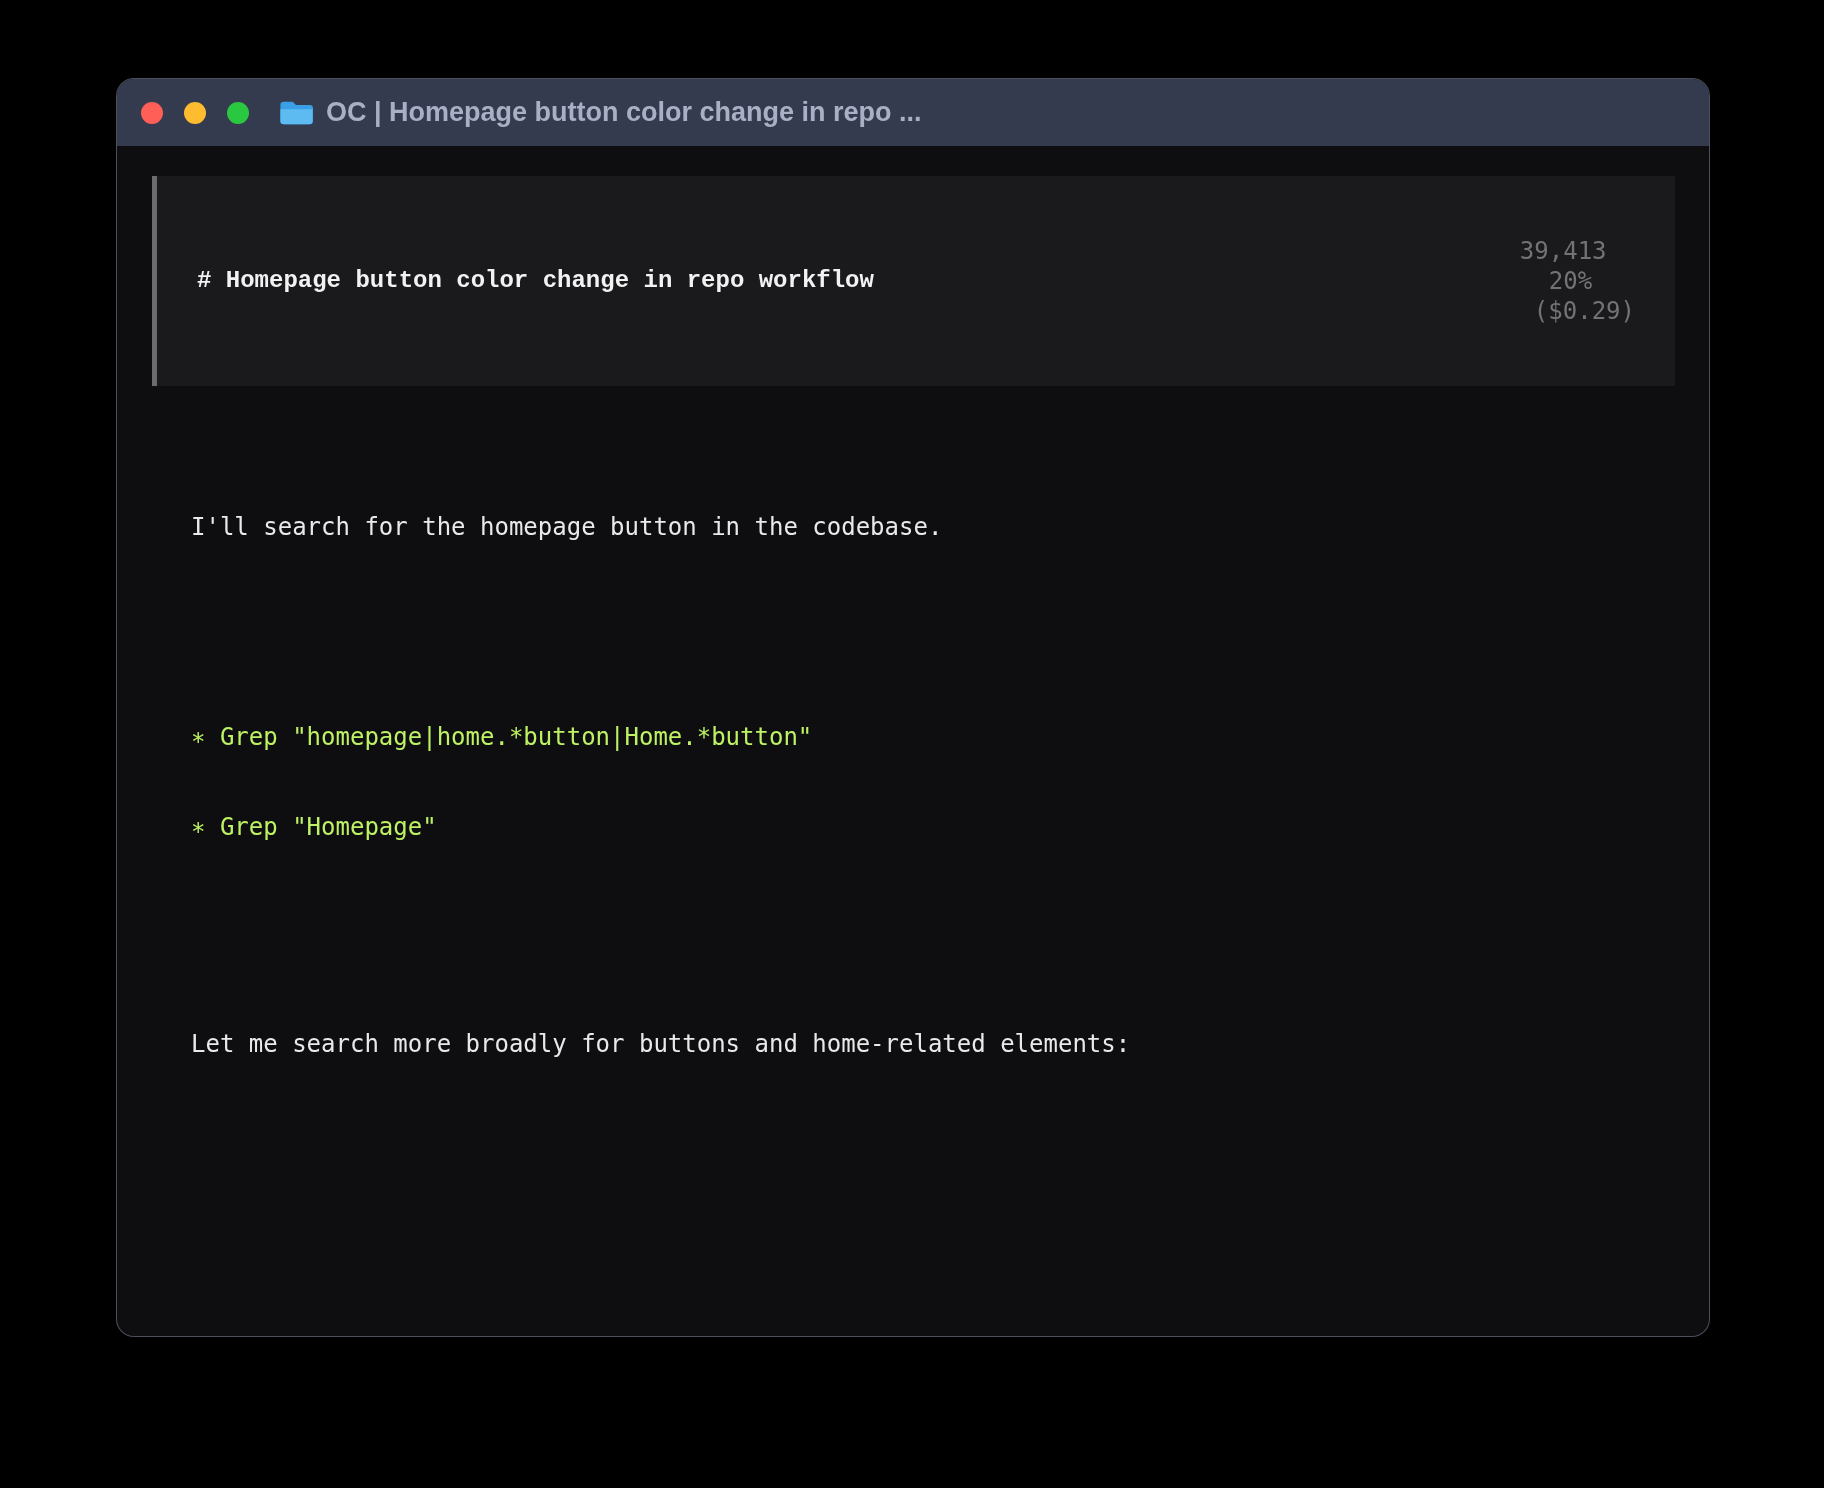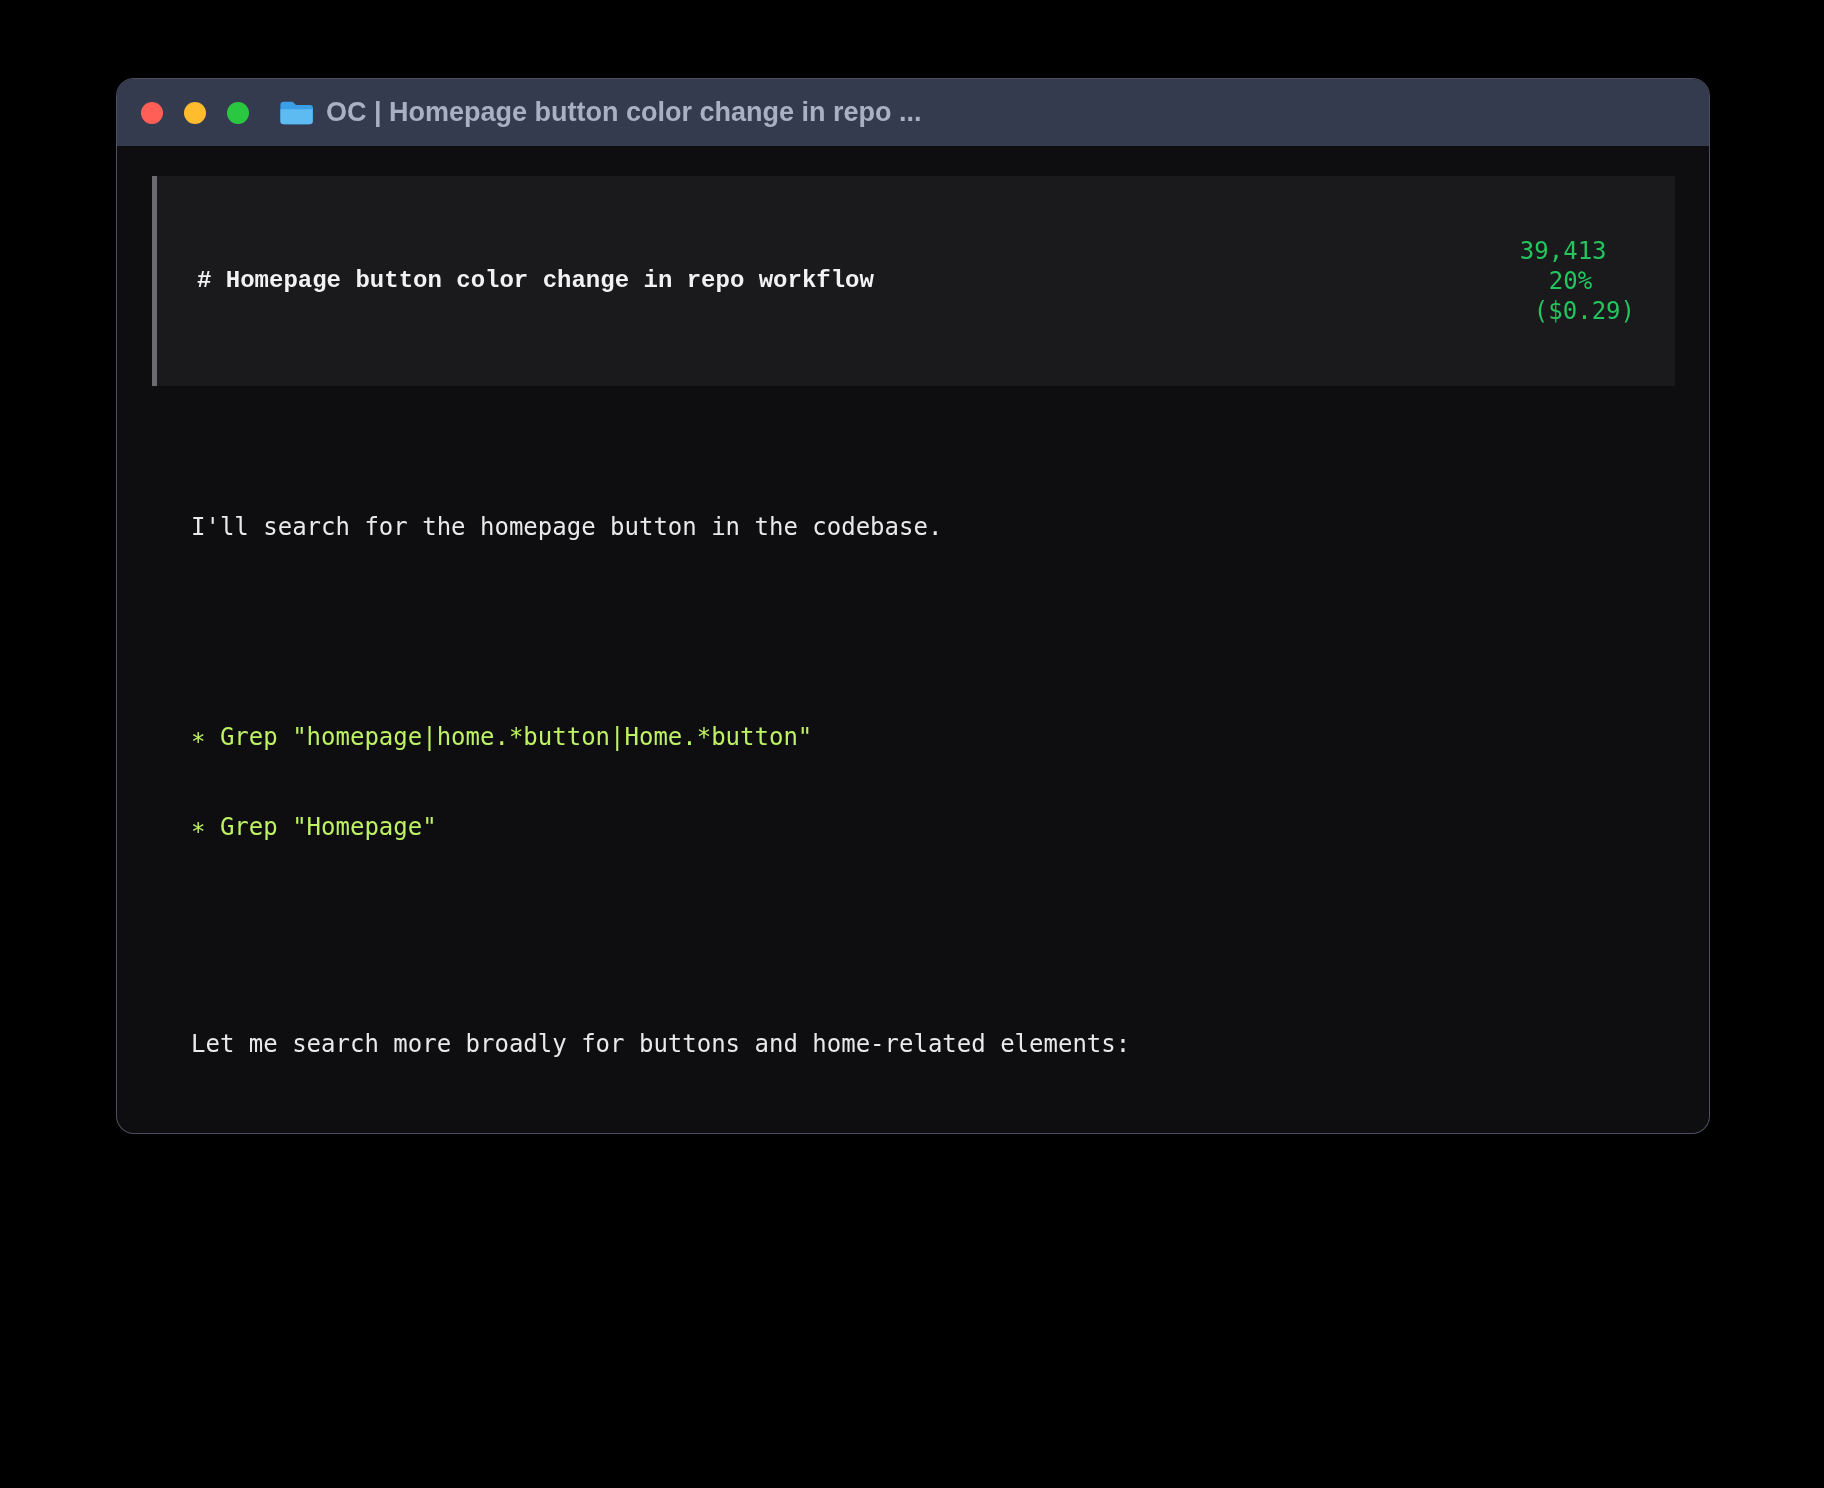--- a/index.html
+++ b/index.html
@@ -4,21 +4,21 @@
 <style>
   html,body{margin:0;padding:0;}
   body{
     width:1824px;height:1488px;
     background:#000;
     font-family:"DejaVu Sans Mono","Liberation Mono",monospace;
     position:relative;
     overflow:hidden;
   }
   .window{
-    position:absolute;left:116px;top:78px;width:1594px;height:1056px;
+    position:absolute;left:116px;top:78px;width:1594px;height:1259px;
     background:#0e0e10;
     border:1px solid rgba(125,133,158,.55);
     border-radius:18px;
     overflow:hidden;
     display:flex;flex-direction:column;
     box-sizing:border-box;
   }
   
   .titlebar{
     height:67px;flex:0 0 67px;
@@ -50,21 +50,21 @@
     padding:30px 40px;
     box-sizing:border-box;
     white-space:pre-wrap;
   }
   .session-header{
     border-left:5px solid #6b6b70;
     display:flex;justify-content:space-between;align-items:center;
     margin-bottom:29px;
   }
   .session-title{font-weight:bold;color:#f2f2f3;white-space:pre;font-family:Liberation Mono, monospace;}
-  .session-stats{color:#22c55e;white-space:pre;}
+  .session-stats{color:#737373;white-space:pre;}
   .session-stats .pct{margin-left:29px;}
   .session-stats .cost{margin-left:14px;}
   .user-block{
     border-left:5px solid #4b8ee6;
     margin-bottom:30px;
     color:#e9e9ea;
   }
   .transcript{margin-left:39px;white-space:pre-wrap;}
   .transcript p{margin:7px 0 30px 0;}
   .msg{color:#e9e9ea;}

